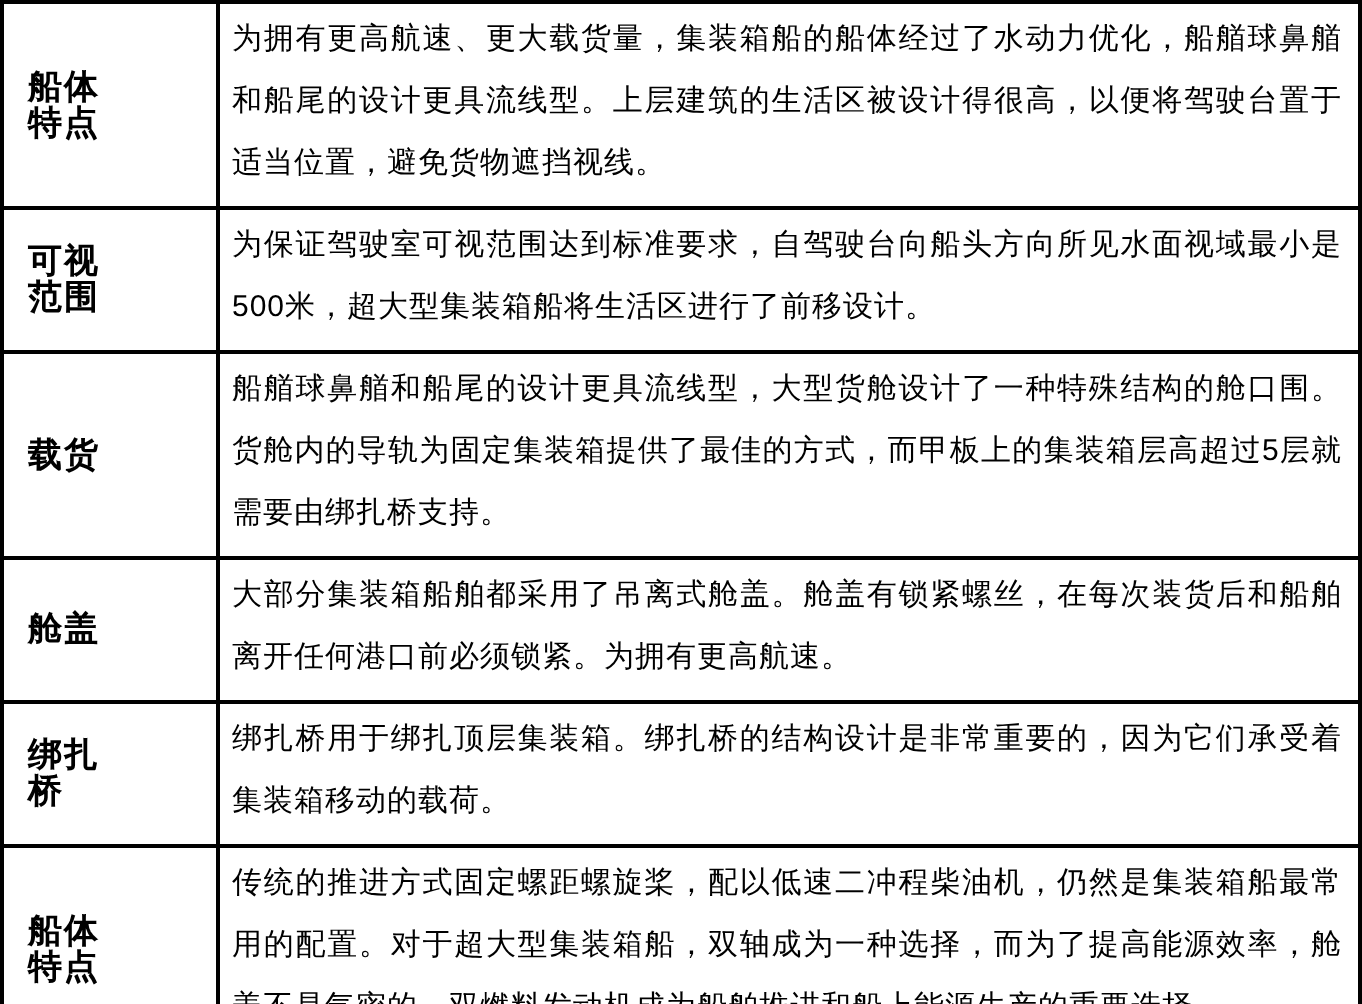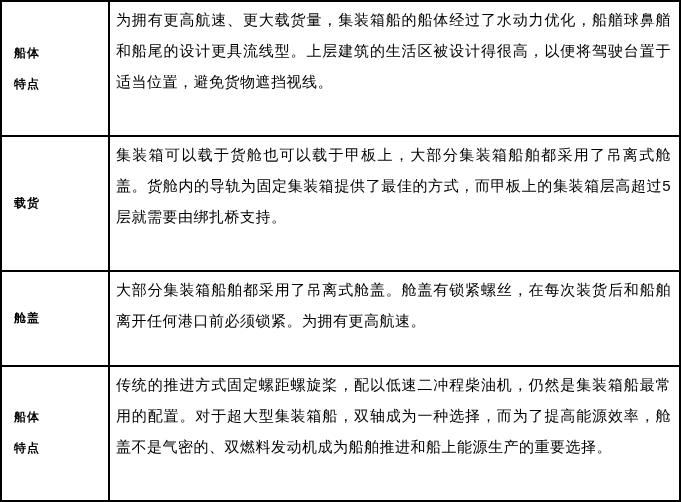--- a/index.html
+++ b/index.html
@@ -24,22 +24,22 @@
     border: 2px solid #000000;
     background: #ffffff;
   }
   td.head-cell {
     width: 90px;
     vertical-align: middle;
     padding: 0 4px 0 12px;
   }
   td.head-cell .head-text {
     font-weight: bold;
-    font-size: 12px;
-    line-height: 31px;
+    font-size: 17px;
+    line-height: 18px;
     width: 38px;            
     word-break: break-all;
     letter-spacing: 1px;
   }
   td.body-cell {
     vertical-align: top;
     padding: 2px 8px 6px 6px;
   }
   td.body-cell .body-text {
     font-size: 15px;
@@ -58,34 +58,50 @@
 <table class="spec-table">
   <tbody>
     <tr class="r-3line">
       <td class="head-cell">
         <div class="head-text">船体特点</div>
       </td>
       <td class="body-cell">
         <div class="body-text">为拥有更高航速、更大载货量，集装箱船的船体经过了水动力优化，船艏球鼻艏和船尾的设计更具流线型。上层建筑的生活区被设计得很高，以便将驾驶台置于适当位置，避免货物遮挡视线。</div>
       </td>
     </tr>
+    <tr class="r-2line">
+      <td class="head-cell">
+        <div class="head-text">可视范围</div>
+      </td>
+      <td class="body-cell">
+        <div class="body-text">为保证驾驶室可视范围达到标准要求，自驾驶台向船头方向所见水面视域最小是500米，超大型集装箱船将生活区进行了前移设计。</div>
+      </td>
+    </tr>
     <tr class="r-3line-b">
       <td class="head-cell">
         <div class="head-text">载货</div>
       </td>
       <td class="body-cell">
-        <div class="body-text">集装箱可以载于货舱也可以载于甲板上，大部分集装箱船舶都采用了吊离式舱盖。货舱内的导轨为固定集装箱提供了最佳的方式，而甲板上的集装箱层高超过5层就需要由绑扎桥支持。</div>
+        <div class="body-text">船艏球鼻艏和船尾的设计更具流线型，大型货舱设计了一种特殊结构的舱口围。货舱内的导轨为固定集装箱提供了最佳的方式，而甲板上的集装箱层高超过5层就需要由绑扎桥支持。</div>
       </td>
     </tr>
     <tr class="r-2line">
       <td class="head-cell">
         <div class="head-text">舱盖</div>
       </td>
       <td class="body-cell">
         <div class="body-text">大部分集装箱船舶都采用了吊离式舱盖。舱盖有锁紧螺丝，在每次装货后和船舶离开任何港口前必须锁紧。为拥有更高航速。</div>
+      </td>
+    </tr>
+    <tr class="r-2line">
+      <td class="head-cell">
+        <div class="head-text">绑扎桥</div>
+      </td>
+      <td class="body-cell">
+        <div class="body-text">绑扎桥用于绑扎顶层集装箱。绑扎桥的结构设计是非常重要的，因为它们承受着集装箱移动的载荷。</div>
       </td>
     </tr>
     <tr class="r-3line">
       <td class="head-cell">
         <div class="head-text">船体特点</div>
       </td>
       <td class="body-cell">
         <div class="body-text">传统的推进方式固定螺距螺旋桨，配以低速二冲程柴油机，仍然是集装箱船最常用的配置。对于超大型集装箱船，双轴成为一种选择，而为了提高能源效率，舱盖不是气密的、双燃料发动机成为船舶推进和船上能源生产的重要选择。</div>
       </td>
     </tr>

